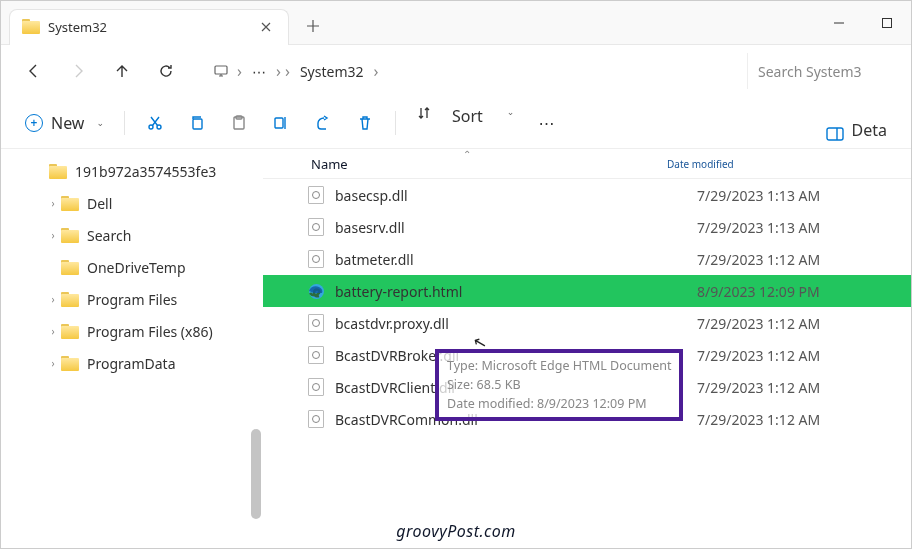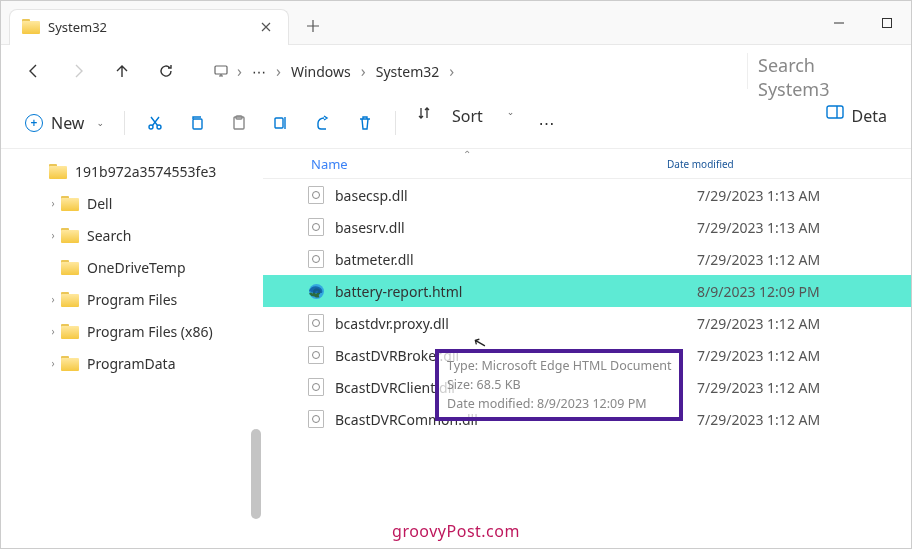--- a/index.html
+++ b/index.html
@@ -12,55 +12,55 @@
 .tab-add{width:36px;height:36px;display:flex;align-items:center;justify-content:center;color:#555;margin-left:6px;margin-top:6px;cursor:pointer}
 .win-controls{margin-left:auto;display:flex}
 .win-btn{width:48px;height:44px;display:flex;align-items:center;justify-content:center;color:#333}
 .navbar{height:52px;display:flex;align-items:center;padding:0 14px;background:#fff;gap:6px}
 .nav-btn{width:38px;height:38px;display:flex;align-items:center;justify-content:center;border-radius:6px;color:#555}
 .nav-btn.disabled{color:#bbb}
 .crumbs{display:flex;align-items:center;flex:1;height:36px;padding:0 6px;margin:0 10px;border-radius:6px}
 .crumb{padding:4px 8px;font-size:14px;color:#333;border-radius:4px}
 .crumb-sep{color:#888;padding:0 2px}
 .crumb-icon{width:28px;height:28px;display:flex;align-items:center;justify-content:center;color:#666}
-.search{width:150px;height:36px;display:flex;padding:0 10px;color:#888;font-size:18px;border-left:1px solid #eee}
+.search{width:150px;height:36px;display:flex;align-items:center;padding:0 10px;color:#888;font-size:14px;border-left:1px solid #eee}
 .toolbar{height:52px;display:flex;align-items:center;padding:0 14px;background:#fff;border-bottom:1px solid #eee;gap:2px}
 .new-btn{display:flex;align-items:center;height:36px;padding:0 10px;border-radius:6px;gap:8px;color:#333}
 .new-plus{width:18px;height:18px;border:1.5px solid #0078d4;border-radius:50%;display:flex;align-items:center;justify-content:center;color:#0078d4;font-size:12px;font-weight:600}
 .tb-btn{width:40px;height:36px;display:flex;align-items:center;justify-content:center;border-radius:6px;color:#0078d4}
 .tb-btn.gray{color:#888}
 .tb-sep{width:1px;height:24px;background:#e4e4e4;margin:0 8px}
 .sort-btn{display:flex;gap:20px;height:36px;padding:0 10px;border-radius:6px;color:#333}
-.details-btn{display:flex;align-items:flex-start;gap:8px;height:36px;padding:0 10px;margin-left:auto;color:#333}
+.details-btn{display:flex;align-items:flex-end;gap:8px;height:36px;padding:0 10px;margin-left:auto;color:#333}
 .content{display:flex;height:calc(100% - 148px)}
 .sidebar{width:262px;overflow:hidden;position:relative;padding-top:6px}
 .tree-item{display:flex;align-items:center;height:32px;padding-left:32px;font-size:14px;color:#333;gap:0}
 .tree-item.indent{padding-left:44px}
 .chev{width:16px;text-align:center;color:#888;font-size:10px}
 .chev.none{visibility:hidden}
 .folder-ico{width:18px;height:15px;margin-right:8px;position:relative}
 .folder-ico::before{content:"";position:absolute;top:0;left:0;width:8px;height:3px;background:#ebc657;border-radius:1px 1px 0 0}
 .folder-ico::after{content:"";position:absolute;top:2px;left:0;width:18px;height:13px;background:linear-gradient(#ffe89e,#f5c842);border-radius:1px}
 .scrollbar{position:absolute;right:2px;top:280px;width:10px;height:90px;background:#c4c4c4;border-radius:5px}
 .filepane{flex:1;display:flex;flex-direction:column;position:relative}
 .col-header{display:flex;height:30px;align-items:center;border-bottom:1px solid #eee;padding-left:44px;position:relative}
-.col-name{width:360px;font-size:13px;color:#3b82f6;padding-left:4px}
+.col-name{width:360px;font-size:13px;color:#0f172a;padding-left:4px}
 .col-date{font-size:10px;color:#1a5699}
 .sort-ind{position:absolute;left:200px;top:-2px;font-size:10px;color:#888}
 .file-row{display:flex;align-items:center;height:32px;padding-left:44px;font-size:14px;color:#333}
-.file-row.selected{background:#5eead4}
+.file-row.selected{background:#22c55e}
 .file-ico{width:18px;height:18px;margin-right:10px;display:flex;align-items:center;justify-content:center}
 .dll-ico{width:16px;height:18px;border:1px solid #bbb;border-radius:1px;background:#fff;position:relative}
 .dll-ico::before{content:"";position:absolute;top:4px;left:3px;width:6px;height:6px;border:1px solid #888;border-radius:50%}
 .file-name{width:362px}
 .file-date{color:#555}
 .tooltip{position:absolute;left:172px;top:200px;background:rgba(255,255,255,0.75);border:4px solid #4c1d95;padding:4px 8px;font-size:12.5px;color:#888;line-height:1.5}
 .cursor{position:absolute;left:210px;top:182px;font-size:16px;color:#222;pointer-events:none;transform:rotate(-15deg)}
 .chev-down{font-size:9px;color:#666;margin-left:4px}
-.watermark{position:absolute;bottom:6px;left:50%;transform:translateX(-50%);font-size:16px;color:#be185d;letter-spacing:0.5px}
+.watermark{position:absolute;bottom:6px;left:50%;transform:translateX(-50%);font-size:16px;color:#0f172a;font-style:italic;letter-spacing:0.5px}
 svg{display:block}
 </style>
 </head>
 <body>
 
 <div class="titlebar">
   <div class="tab">
     <span class="tab-icon"><span class="folder-ico"></span></span>
     <span class="tab-title">System32</span>
     <span class="tab-close">
@@ -112,21 +112,20 @@
   <div class="crumbs">
     <div class="crumb-icon">
         <svg width="16" height="16" viewBox="0 0 16 16">
           <rect x="2" y="3" width="12" height="8" rx="1" stroke="#666" fill="none" stroke-width="1.2"></rect>
           <path d="M6 13h4M8 11v2" stroke="#666" stroke-width="1.2"></path>
         </svg>
       </div>
     <span class="crumb-sep">›</span>
     <span class="crumb">⋯</span>
     <span class="crumb-sep">›</span>
-    <span class="crumb">Windows</span>
     <span class="crumb-sep">›</span>
     <span class="crumb">System32</span>
     <span class="crumb-sep">›</span>
   </div>
   <div class="search">
       <span>Search System3</span>
     </div>
 </div>
 
 <div class="toolbar">

